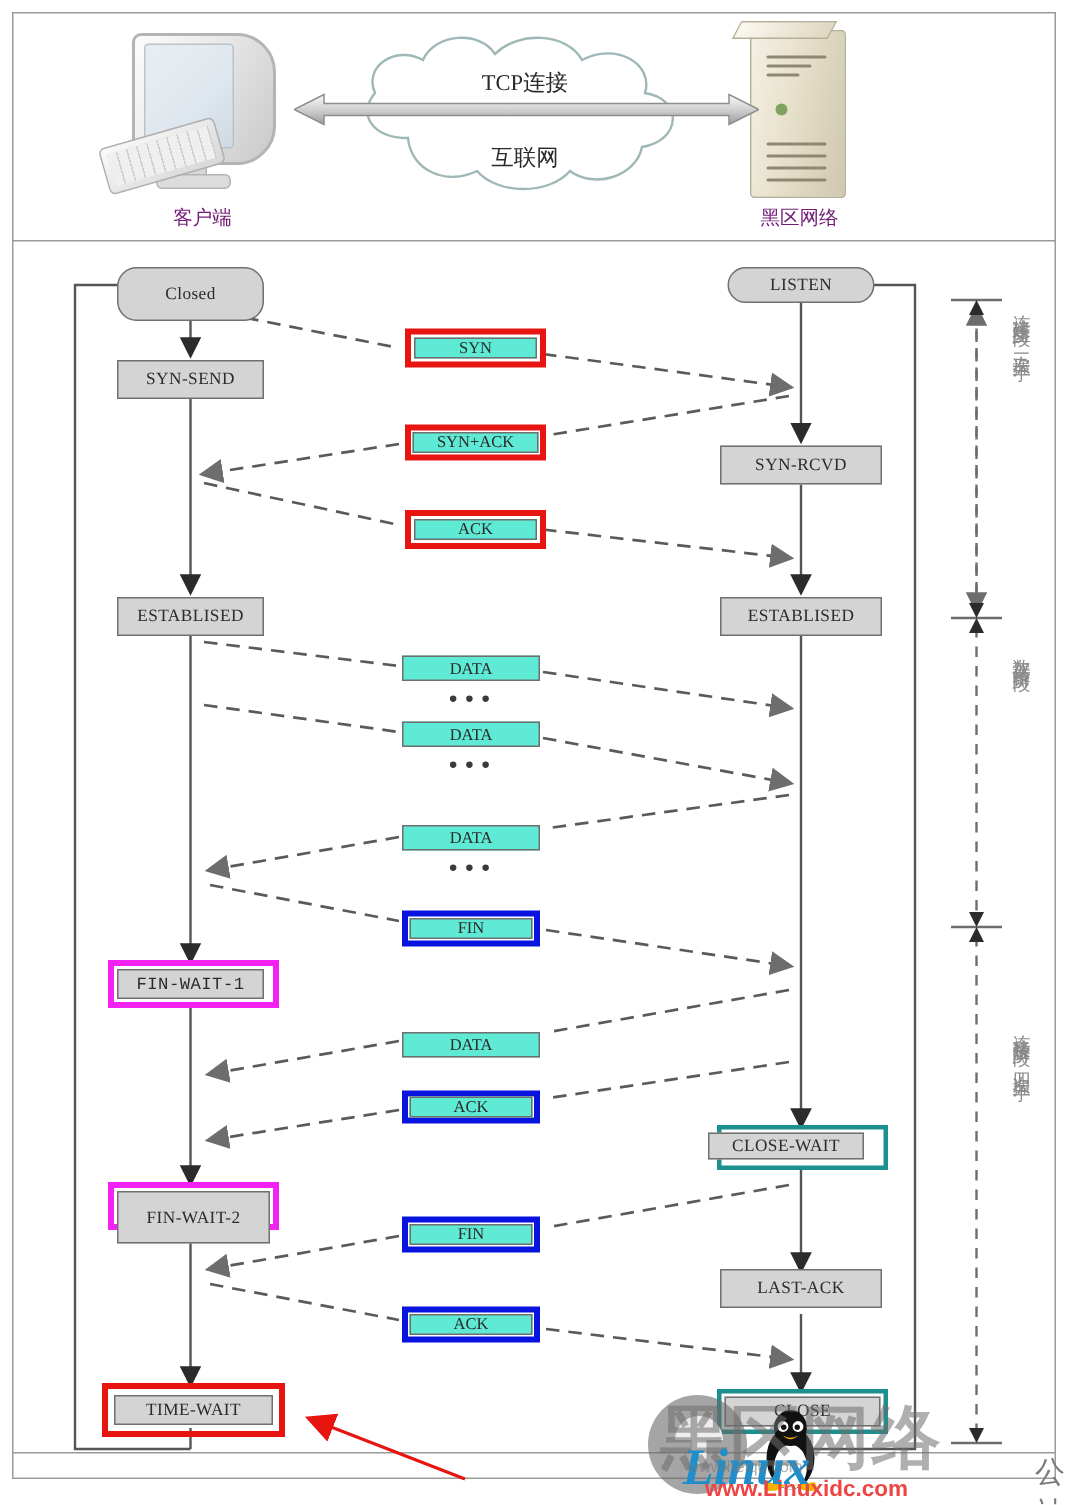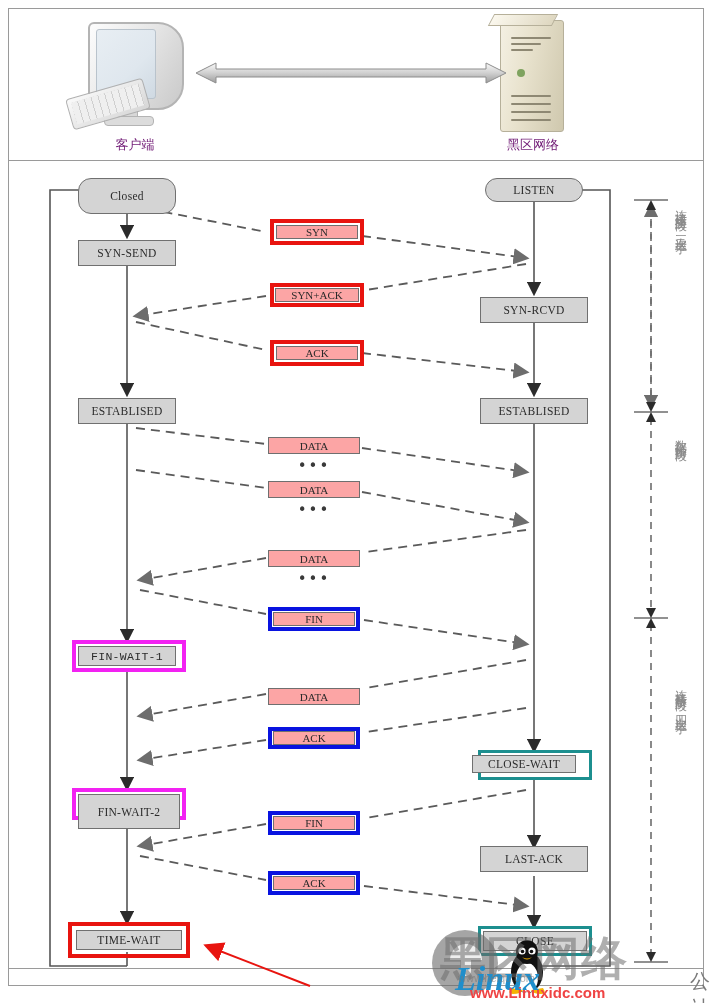--- a/index.html
+++ b/index.html
@@ -50,21 +50,21 @@
   .sbox{position:absolute;box-sizing:border-box;background:#d4d4d4;border:1.5px solid #707070;
         display:flex;align-items:center;justify-content:center;font-size:11.5px;color:#2b2b2b;
         letter-spacing:.3px;font-family:"Liberation Serif",serif;}
   .sbox.round{border-radius:13px;}
   .ring{position:absolute;box-sizing:border-box;}
   .ring.red{border:4px solid #e8140f;}
   .ring.pink{border:4px solid #f222f2;}
   .ring.teal{border:3px solid #1c8f8f;}
 
   
-  .mbox{position:absolute;box-sizing:border-box;background:#fca5a5;border:1.2px solid #6f6f6f;
+  .mbox{position:absolute;box-sizing:border-box;background:#5eead4;border:1.2px solid #6f6f6f;
         display:flex;align-items:center;justify-content:center;font-size:11px;color:#2b2b2b;
         font-family:"Liberation Serif",serif;}
   .mring{position:absolute;box-sizing:border-box;}
   .mring.red{border:4px solid #e8140f;}
   .mring.blue{border:4px solid #0913e0;}
 
   .dots{position:absolute;font-size:15px;color:#3a3a3a;text-align:center;letter-spacing:2px;font-family:"DejaVu Sans",sans-serif;line-height:1;}
 
   
   .vlabel{position:absolute;writing-mode:vertical-rl;text-orientation:upright;
@@ -110,20 +110,29 @@
     <div class="vent" style="top:16px;"></div>
     <div class="vent" style="top:22px;width:30px;"></div>
     <div class="vent" style="top:28px;width:22px;"></div>
     <div class="led"></div>
     <div class="vent" style="top:74px;"></div>
     <div class="vent" style="top:82px;"></div>
     <div class="vent" style="top:90px;"></div>
     <div class="vent" style="top:98px;"></div>
   </div>
 
+  <div class="cloud">
+    <svg width="260" height="118" viewBox="0 0 260 118">
+      <path d="M52,74 C28,74 18,58 30,44 C22,26 44,12 62,22 C70,4 100,2 110,18
+               C126,2 158,4 168,22 C190,10 216,24 210,44 C236,48 234,76 208,80
+               C204,100 176,108 160,96 C146,112 112,112 98,96 C78,106 54,96 52,74 Z" fill="#ffffff" stroke="#9fb7b7" stroke-width="1.6"></path>
+    </svg>
+    <div class="cloud-label cloud-l1">TCP连接</div>
+    <div class="cloud-label cloud-l2">互联网</div>
+  </div>
 
   <div class="arrow-h">
     <svg width="310" height="22" viewBox="0 0 310 22">
       <defs>
         <linearGradient id="gb" x1="0" y1="0" x2="0" y2="1">
           <stop offset="0%" stop-color="#fafafa"></stop>
             <stop offset="50%" stop-color="#d0d0d0"></stop>
             <stop offset="100%" stop-color="#9d9d9d"></stop>
         </linearGradient>
       </defs>

